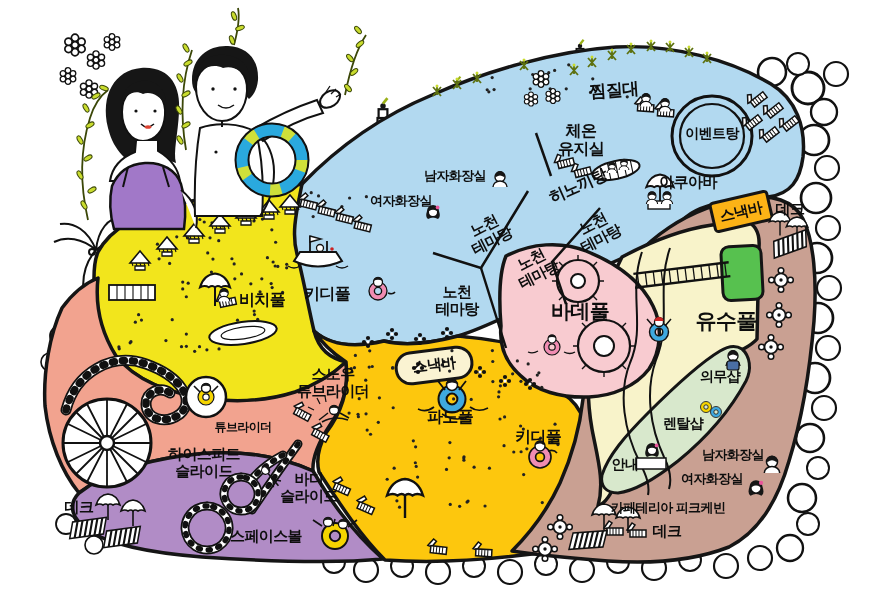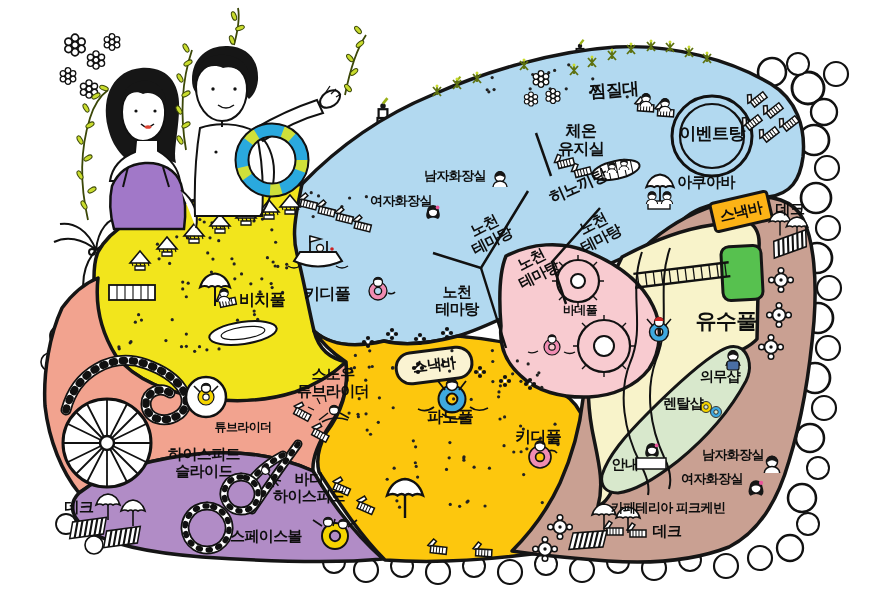--- a/index.html
+++ b/index.html
@@ -651,51 +651,51 @@
         <use href="#leaf" xlink:href="#leaf" transform="translate(354,72) rotate(-40) scale(1)"></use>
         <use href="#leaf" xlink:href="#leaf" transform="translate(350,58) rotate(50) scale(1)"></use>
         <use href="#leaf" xlink:href="#leaf" transform="translate(360,44) rotate(-40) scale(1)"></use>
         <use href="#leaf" xlink:href="#leaf" transform="translate(358,30) rotate(50) scale(1)"></use>
       </g>
 </svg>
 
 <div class="lbl" style="left:614px;top:91px;font-size:17px;--r:-4deg">찜질대</div>
 <div class="lbl" style="left:581px;top:140px;font-size:16px">체온
 유지실</div>
-<div class="lbl" style="left:712px;top:134px;font-size:17px">이벤트탕</div>
-<div class="lbl" style="left:706px;top:182px;font-size:15px">아쿠아바</div>
+<div class="lbl" style="left:712px;top:134px;font-size:14px">이벤트탕</div>
+<div class="lbl" style="left:688px;top:182px;font-size:15px">아쿠아바</div>
 <div class="lbl" style="left:455px;top:176px;font-size:13px">남자화장실</div>
 <div class="lbl" style="left:401px;top:201px;font-size:13px">여자화장실</div>
 <div class="lbl" style="left:578px;top:186px;font-size:16px;--r:-24deg">히노끼탕</div>
 <div class="lbl" style="left:488px;top:233px;font-size:15px;--r:-27deg">노천
 테마탕</div>
 <div class="lbl" style="left:535px;top:267px;font-size:15px;--r:-27deg">노천
 테마탕</div>
 <div class="lbl" style="left:597px;top:231px;font-size:15px;--r:-27deg">노천
 테마탕</div>
 <div class="lbl" style="left:457px;top:300px;font-size:15px">노천
 테마탕</div>
 <div class="lbl" style="left:327px;top:294px;font-size:16px">키디풀</div>
 <div class="lbl" style="left:262px;top:300px;font-size:16px">비치풀</div>
-<div class="lbl" style="left:580px;top:311px;font-size:12px">바데풀</div>
+<div class="lbl" style="left:580px;top:311px;font-size:20px">바데풀</div>
 <div class="lbl" style="left:726px;top:321px;font-size:21px">유수풀</div>
 <div class="lbl" style="left:741px;top:212px;font-size:15px;--r:-13deg">스낵바</div>
 <div class="lbl" style="left:790px;top:209px;font-size:15px">데크</div>
 <div class="lbl" style="left:434px;top:365px;font-size:15px;--r:-7deg">스낵바</div>
 <div class="lbl" style="left:333px;top:382px;font-size:15px">스노우
 튜브라이더</div>
 <div class="lbl" style="left:450px;top:417px;font-size:16px">파도풀</div>
 <div class="lbl" style="left:538px;top:437px;font-size:16px">키디풀</div>
 <div class="lbl" style="left:243px;top:428px;font-size:12px">튜브라이더</div>
 <div class="lbl" style="left:204px;top:462px;font-size:15px">하이스피드
 슬라이드</div>
 <div class="lbl" style="left:309px;top:487px;font-size:15px">바디
-하이스피드</div>
+슬라이드</div>
 <div class="lbl" style="left:266px;top:536px;font-size:15px">스페이스볼</div>
 <div class="lbl" style="left:79px;top:507px;font-size:15px">데크</div>
 <div class="lbl" style="left:720px;top:377px;font-size:14px">의무샵</div>
-<div class="lbl" style="left:683px;top:404px;font-size:14px">렌탈샵</div>
+<div class="lbl" style="left:683px;top:424px;font-size:14px">렌탈샵</div>
 <div class="lbl" style="left:625px;top:465px;font-size:14px">안내</div>
 <div class="lbl" style="left:733px;top:455px;font-size:13px">남자화장실</div>
 <div class="lbl" style="left:712px;top:479px;font-size:13px">여자화장실</div>
 <div class="lbl" style="left:668px;top:508px;font-size:13px">카페테리아 피크케빈</div>
 <div class="lbl" style="left:667px;top:531px;font-size:15px">데크</div>
 </div>
 
 </body></html>

